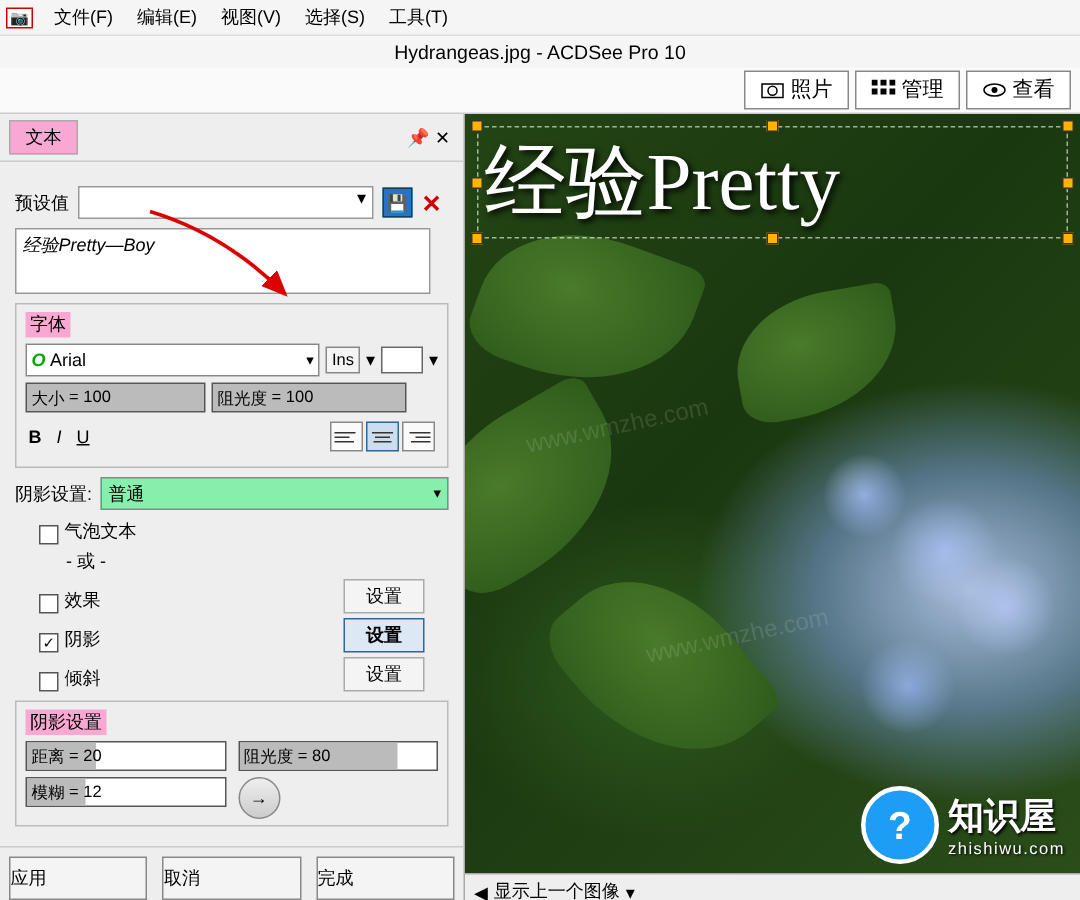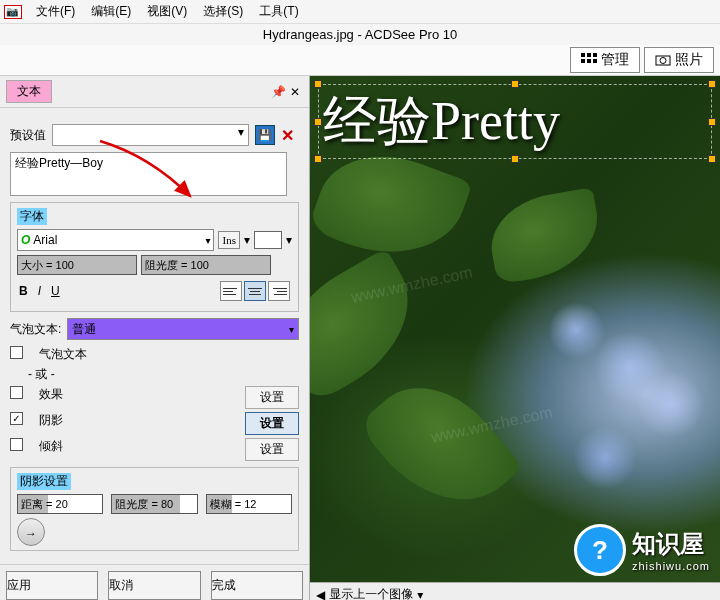--- a/index.html
+++ b/index.html
@@ -18,46 +18,46 @@
 .panel-head .spacer { flex: 1; }
 .pin, .close { width: 16px; height: 16px; display: flex; align-items: center; justify-content: center; font-size: 12px; cursor: default; }
 .panel-body { flex: 1; overflow-y: auto; padding: 6px 10px; }
 .row { display: flex; align-items: center; margin: 4px 0; gap: 4px; }
 .label { font-size: 12px; }
 .preset-row { display: flex; align-items: center; gap: 6px; margin: 10px 0 6px; }
 .preset-select { flex: 1; height: 22px; border: 1px solid #999; background: #fff; }
 .preset-select::after { content: "▾"; float: right; margin-right: 4px; }
 .save-icon { width: 20px; height: 20px; background: #2673c8; border: 1px solid #145; display: flex; align-items: center; justify-content: center; color: #fff; font-size: 11px; }
 .del-icon { width: 18px; height: 18px; color: #c00; font-size: 16px; font-weight: bold; }
-.textarea { width: 96%; height: 44px; border: 1px solid #999; background: #fff; font-size: 12px; padding: 2px 4px; margin: 6px 0; }
+.textarea { width: 96%; height: 44px; border: 1px solid #999; background: #fff; font-size: 12px; padding: 2px 4px; margin: 6px 0; font-style: italic; }
 .fieldset { border: 1px solid #bbb; padding: 6px 6px 4px; margin: 6px 0; }
-.fieldset > .legend { font-size: 12px; margin-top: -12px; background: #7dd3fc; padding: 0 3px; display: inline-block; }
+.fieldset > .legend { font-size: 12px; margin-top: -12px; background: #f9a8d4; padding: 0 3px; display: inline-block; }
 .font-row { display: flex; gap: 4px; align-items: center; margin-top: 4px; }
 .font-select { flex: 1; border: 1px solid #888; height: 22px; display: flex; align-items: center; padding: 0 3px; background: #fff; }
 .font-select .o { color: #0a0; font-style: italic; font-weight: bold; margin-right: 3px; }
 .font-select .dd { margin-left: auto; font-size: 10px; }
-.ins-btn { border: 1px solid #888; background: #f4f4f4; padding: 2px 3px; font-size: 11px; font-family: Liberation Serif, serif; }
+.ins-btn { border: 1px solid #888; background: #f4f4f4; padding: 2px 3px; font-size: 11px; }
 .color-sw { width: 28px; height: 18px; background: #fff; border: 1px solid #666; }
 .slider { display: flex; align-items: center; border: 1px solid #555; height: 20px; background: #fff; font-size: 11px; padding: 0 3px; position: relative; }
 .slider .fill { position: absolute; left: 0; top: 0; bottom: 0; background: #bbb; z-index: 0; }
 .slider span { position: relative; z-index: 1; }
 .biu { display: flex; gap: 10px; margin: 6px 2px; align-items: center; }
 .biu .b { font-weight: bold; } .biu .i { font-style: italic; } .biu .u { text-decoration: underline; }
 .align { display: flex; gap: 2px; margin-left: auto; }
 .align-btn { width: 22px; height: 20px; border: 1px solid #888; background: #fafafa; display: flex; flex-direction: column; justify-content: center; gap: 2px; padding: 2px; }
 .align-btn.active { background: #cde; border-color: #369; }
 .align-btn div { height: 1px; background: #333; }
 .blend-row { display: flex; align-items: center; gap: 6px; margin: 6px 0; }
-.blend-select { flex: 1; border: 1px solid #888; height: 22px; background: #8b5cf6; display: flex; align-items: center; padding: 0 4px; }
+.blend-select { flex: 1; border: 1px solid #888; height: 22px; background: #86efac; display: flex; align-items: center; padding: 0 4px; }
 .blend-select .dd { margin-left: auto; font-size: 10px; }
-.chk-row { display: flex; align-items: flex-start; gap: 16px; margin: 3px 0; }
+.chk-row { display: flex; align-items: flex-end; gap: 4px; margin: 3px 16px; }
 .chk { width: 13px; height: 13px; border: 1px solid #555; background: #fff; display: flex; align-items: center; justify-content: center; font-size: 10px; }
 .set-btn { border: 1px solid #aaa; background: #f4f4f4; padding: 2px 14px; font-size: 12px; }
 .set-btn.active { border: 1px solid #369; background: #dde8f5; font-weight: bold; }
-.shadow-grid { display: grid; grid-template-columns: 1fr 1fr 1fr; gap: 4px 8px; margin-top: 4px; }
+.shadow-grid { display: grid; grid-template-columns: 1fr 1fr; gap: 4px 8px; margin-top: 4px; }
 .dir-circle { width: 28px; height: 28px; border-radius: 50%; background: linear-gradient(#eee,#ccc); border: 1px solid #888; display: flex; align-items: center; justify-content: center; }
 .panel-foot { display: flex; gap: 10px; padding: 6px; border-top: 1px solid #ccc; }
 .foot-btn { flex: 1; border: 1px solid #888; background: #f4f4f4; padding: 5px 0; text-align: left; }
 .canvas { flex: 1; position: relative; background: #2a3a1a; overflow: hidden; }
 .img-area { position: absolute; inset: 0; background:
   radial-gradient(ellipse 260px 200px at 82% 60%, rgba(180,200,240,.9), rgba(120,150,210,.6) 40%, transparent 70%),
   radial-gradient(circle 40px at 65% 48%, #b8cdee, transparent 70%),
   radial-gradient(circle 50px at 78% 55%, #a9c2e9, transparent 72%),
   radial-gradient(circle 46px at 88% 62%, #c7d6ed, transparent 72%),
   radial-gradient(circle 44px at 72% 72%, #9ab8dd, transparent 72%),
@@ -88,35 +88,42 @@
   <div class="mi">文件(F)</div>
   <div class="mi">编辑(E)</div>
   <div class="mi">视图(V)</div>
   <div class="mi">选择(S)</div>
   <div class="mi">工具(T)</div>
 </div>
 <div class="titlebar">Hydrangeas.jpg - ACDSee Pro 10</div>
 <div class="topbtns">
   <div class="topbtn">
       <svg viewBox="0 0 16 14">
+        <rect x="1" y="3" width="14" height="9" fill="none" stroke="#000"></rect>
+        <circle cx="8" cy="7.5" r="3" fill="none" stroke="#000"></circle>
+      </svg>
+      <span>照片</span>
+    </div>
+  <div class="topbtn">
+      <svg viewBox="0 0 16 14">
         <rect x="0" y="0" width="4" height="4"></rect>
         <rect x="6" y="0" width="4" height="4"></rect>
         <rect x="12" y="0" width="4" height="4"></rect>
         <rect x="0" y="6" width="4" height="4"></rect>
         <rect x="6" y="6" width="4" height="4"></rect>
         <rect x="12" y="6" width="4" height="4"></rect>
       </svg>
       <span>管理</span>
     </div>
   <div class="topbtn">
       <svg viewBox="0 0 16 14">
-        <rect x="1" y="3" width="14" height="9" fill="none" stroke="#000"></rect>
-        <circle cx="8" cy="7.5" r="3" fill="none" stroke="#000"></circle>
+        <ellipse cx="8" cy="7" rx="7" ry="4" fill="none" stroke="#000"></ellipse>
+        <circle cx="8" cy="7" r="2"></circle>
       </svg>
-      <span>照片</span>
+      <span>查看</span>
     </div>
 </div>
 
 <div class="main">
   <div class="panel">
     <div class="panel-head">
       <div class="tab">文本</div>
       <div class="spacer"></div>
       <div class="pin">📌</div>
       <div class="close">✕</div>
@@ -185,21 +192,21 @@
             <div class="align-btn">
                 <div style="width:90%;margin-left:auto"></div>
                 <div style="width:60%;margin-left:auto"></div>
                 <div style="width:80%;margin-left:auto"></div>
               </div>
           </div>
         </div>
       </div>
 
       <div class="blend-row">
-        <span class="label">气泡文本:</span>
+        <span class="label">阴影设置:</span>
         <div class="blend-select">
             <span>普通</span>
             <span class="dd">▾</span>
           </div>
       </div>
 
       <div class="chk-row">
           <div class="chk"></div>
           <span>气泡文本</span>
         </div>

